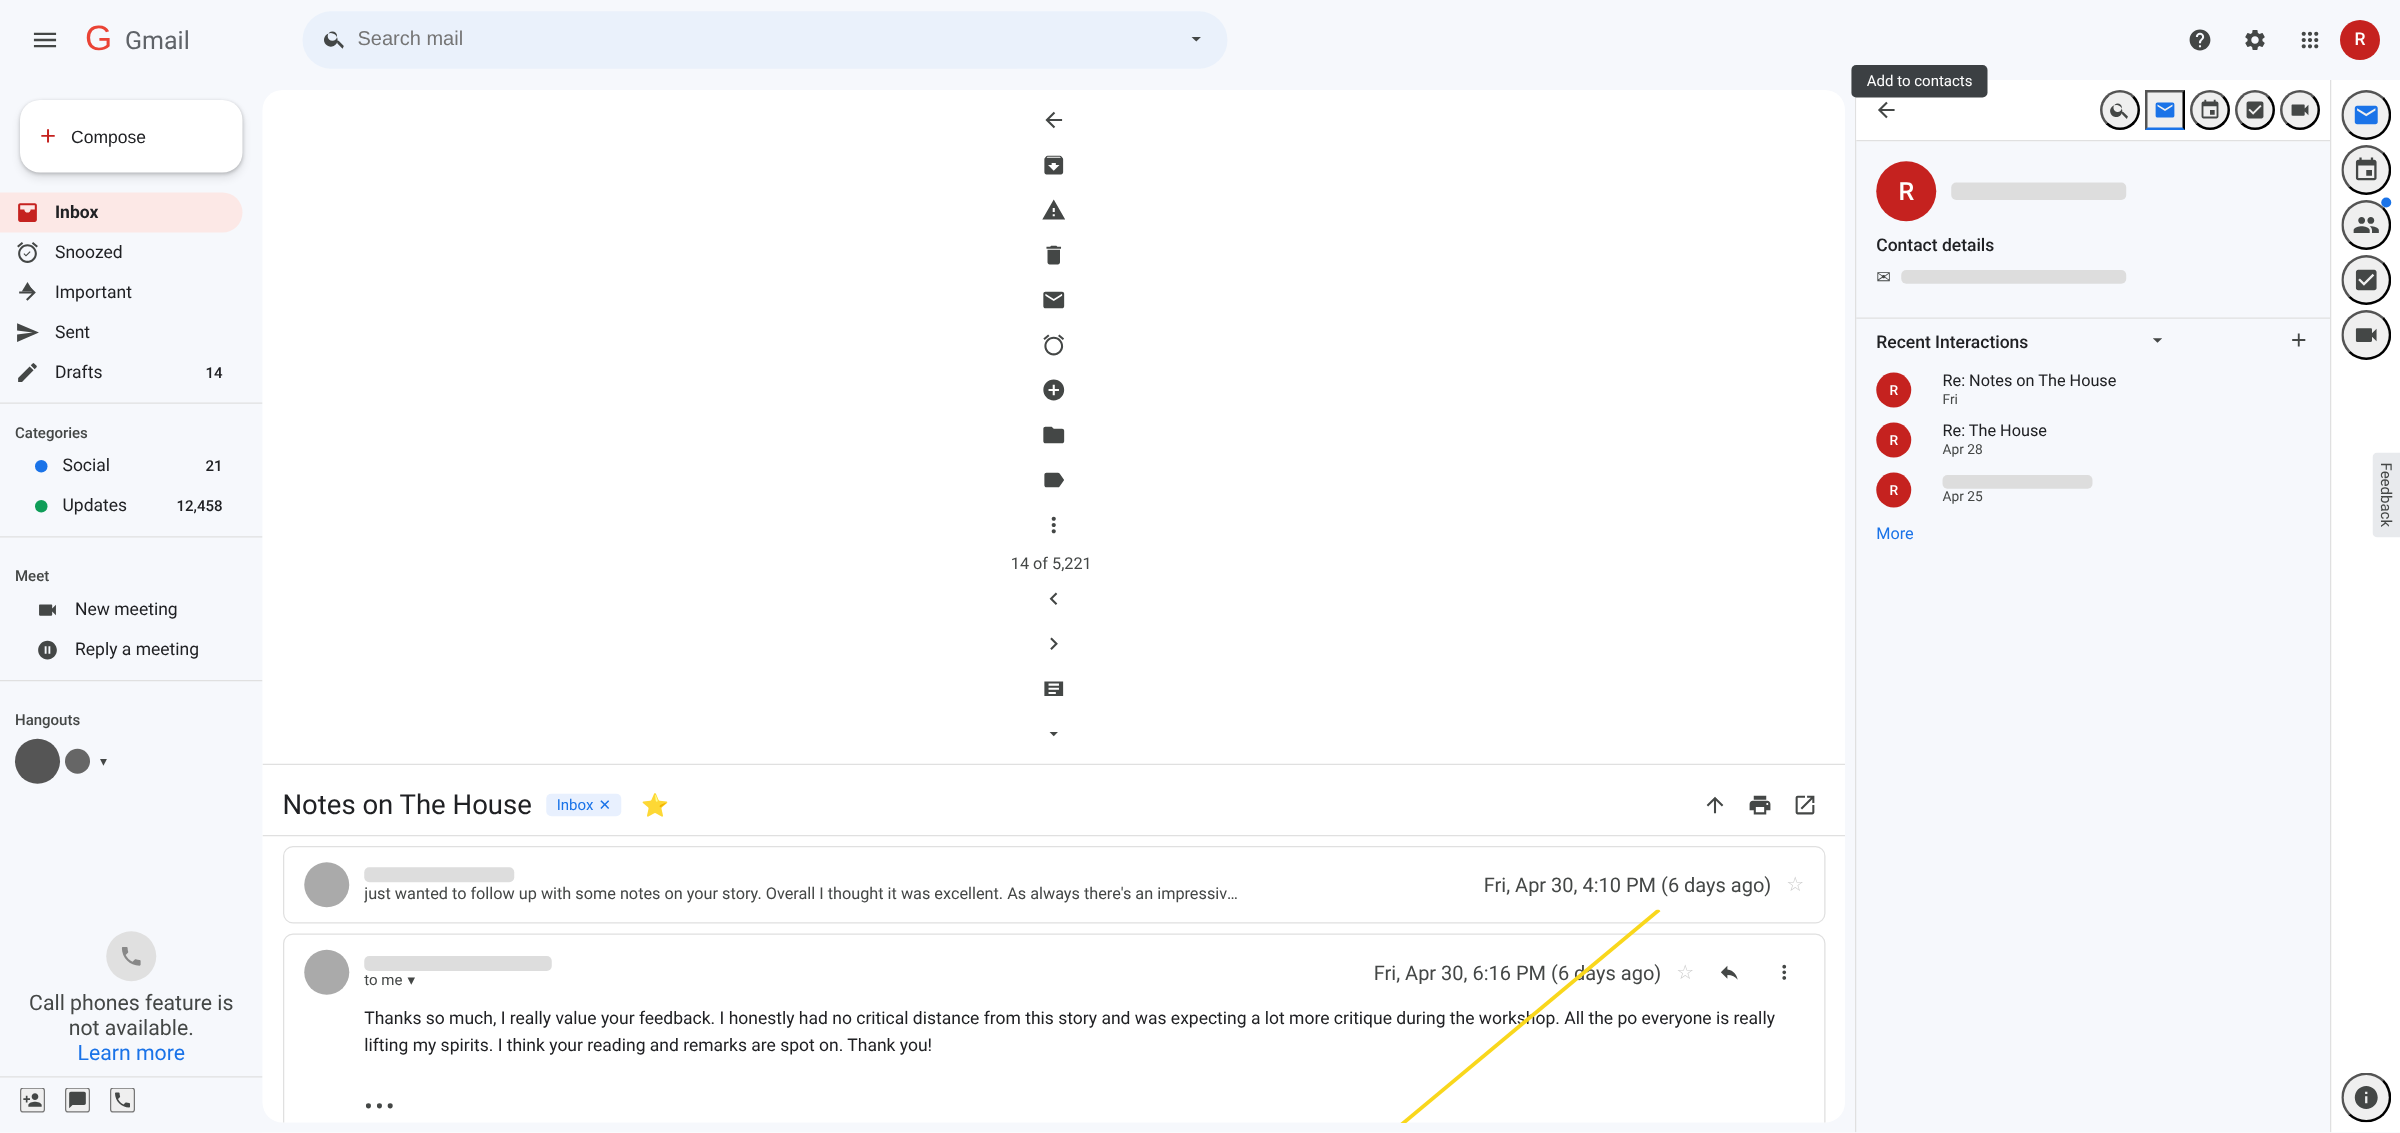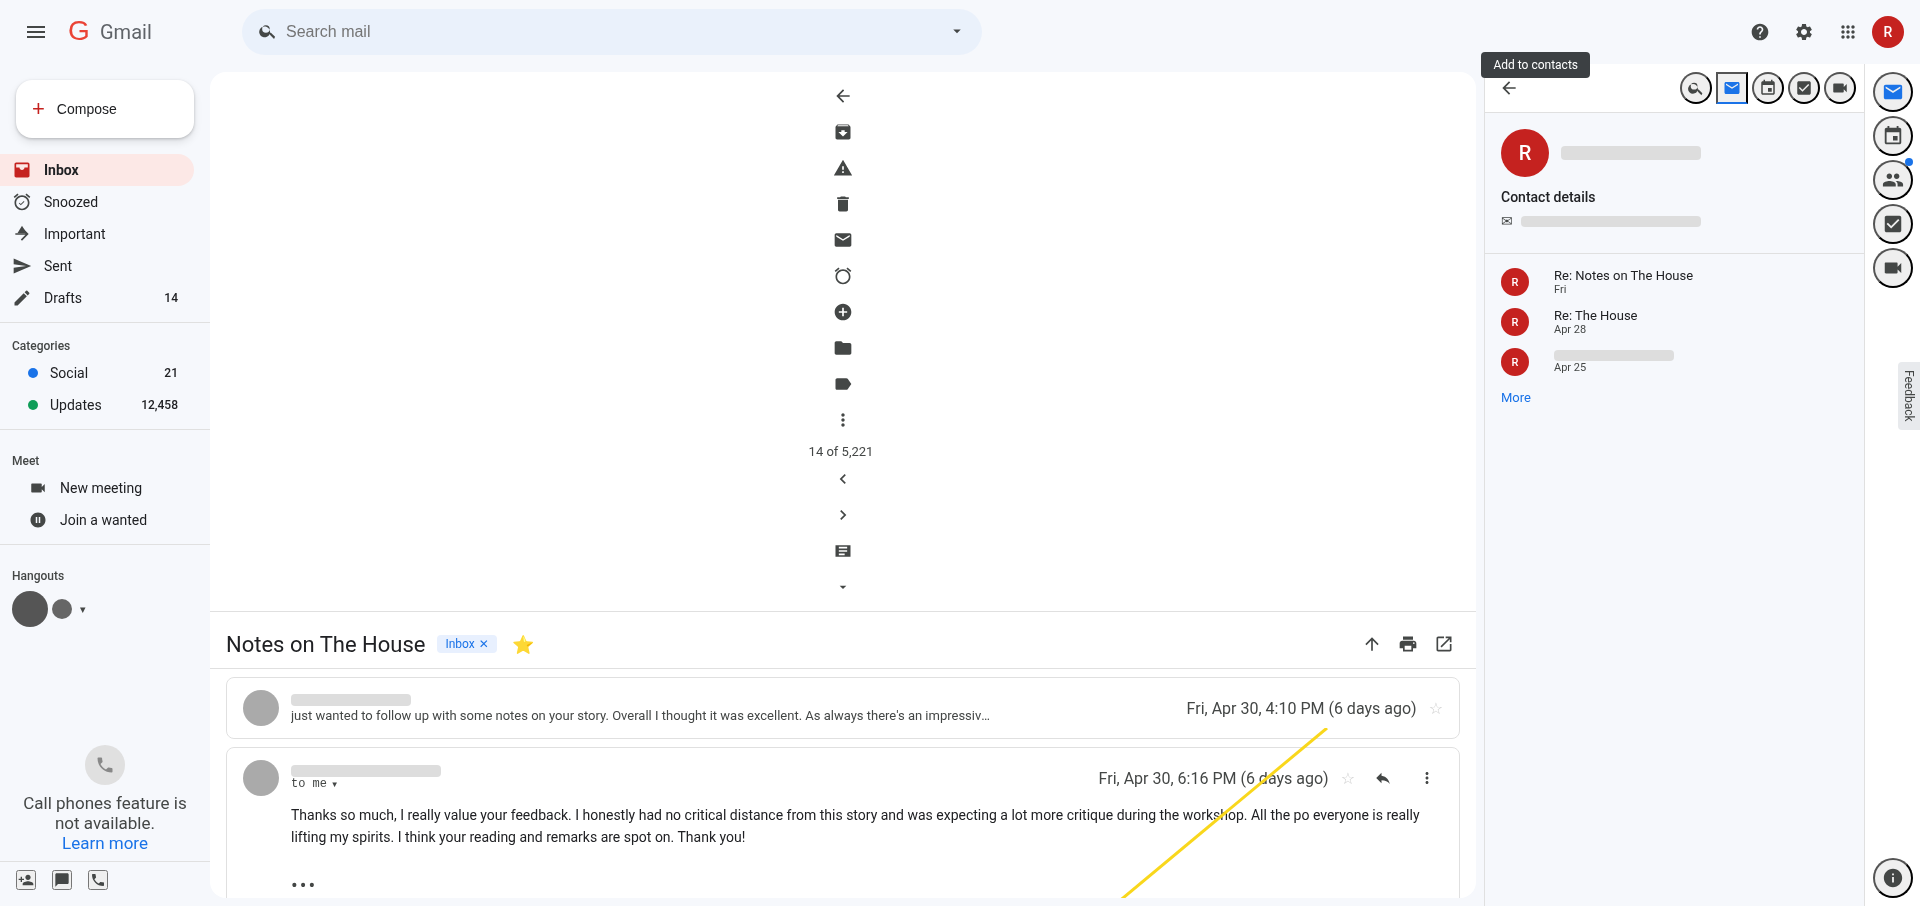--- a/index.html
+++ b/index.html
@@ -48,21 +48,21 @@
     .sender-name-row { display: flex; align-items: center; gap: 8px; }
     .sender-name { font-size: 14px; font-weight: 500; color: #202124; background: #ddd; width: 120px; height: 12px; border-radius: 4px; }
     .email-snippet { font-size: 13px; color: #444746; margin-top: 2px; white-space: nowrap; overflow: hidden; text-overflow: ellipsis; max-width: 700px; }
     .email-time { font-size: 16px; color: #444746; white-space: nowrap; }
     .star-btn { background: none; border: none; cursor: pointer; color: #ccc; font-size: 16px; }
 
     
     .email-card-open { border: 1px solid #e0e0e0; border-radius: 8px; margin: 8px 0; }
     .email-card-open-header { display: flex; align-items: center; padding: 12px 16px 8px 16px; gap: 12px; }
     .sender-name-blurred { background: #ddd; width: 150px; height: 12px; border-radius: 4px; }
-    .to-me { font-size: 12px; color: #444746; display: flex; align-items: center; gap: 4px; cursor: pointer; font-family: Liberation Mono, monospace; }
+    .to-me { font-size: 12px; color: #444746; display: flex; align-items: center; gap: 4px; cursor: pointer; }
     .email-body { padding: 0 16px 16px 64px; font-size: 14px; color: #202124; line-height: 1.6; }
     .email-more { display: flex; align-items: center; gap: 4px; cursor: pointer; padding: 8px 16px 8px 64px; }
     .more-dots { color: #444746; font-size: 20px; letter-spacing: 2px; }
 
     
     .reply-bar { padding: 16px; display: flex; gap: 12px; }
     .reply-btn { display: flex; align-items: center; gap: 6px; padding: 8px 20px; border: 1px solid #dadce0; border-radius: 4px; background: #fff; cursor: pointer; font-size: 14px; color: #444746; font-weight: 500; }
 
     
     .right-panel { width: 380px; background: #f6f8fc; border-left: 1px solid #e0e0e0; display: flex; flex-direction: column; flex-shrink: 0; }
@@ -251,21 +251,21 @@
             </svg>
         </div>
         <span>New meeting</span>
       </div>
       <div class="nav-item nav-indent">
         <div class="nav-icon">
           <svg width="18" height="18" viewBox="0 0 24 24" fill="#444746">
               <path d="M12 2C6.48 2 2 6.48 2 12s4.48 10 10 10 10-4.48 10-10S17.52 2 12 2zm-1 14H9V8h2v8zm4 0h-2V8h2v8z"></path>
             </svg>
         </div>
-        <span>Join a wanted</span>
+        <span>Reply a meeting</span>
       </div>
 
       <div class="divider"></div>
       <div class="nav-section hangouts-section">Hangouts</div>
       <div class="hangouts-contact">
         <div style="display:flex;gap:4px;align-items:center;">
           <div style="width:36px;height:36px;border-radius:50%;background:#555;flex-shrink:0;"></div>
           <div style="width:20px;height:20px;border-radius:50%;background:#666;flex-shrink:0;"></div>
         </div>
         <span style="font-size:11px;color:#444746;">▾</span>
@@ -531,20 +531,33 @@
         <div class="contact-details-title">Contact details</div>
         <div class="contact-email-row">
           <span class="contact-email-icon">✉</span>
           <div class="contact-email-blurred"></div>
         </div>
       </div>
 
       <div class="divider"></div>
 
       <div class="recent-interactions">
+        <div class="ri-header">
+          <span class="ri-title">Recent Interactions</span>
+          <button class="ri-expand">
+            <svg width="18" height="18" viewBox="0 0 24 24" fill="#444746">
+                <path d="M7 10l5 5 5-5H7z"></path>
+              </svg>
+          </button>
+          <button class="ri-expand">
+            <svg width="18" height="18" viewBox="0 0 24 24" fill="#444746">
+                <path d="M19 13h-6v6h-2v-6H5v-2h6V5h2v6h6v2z"></path>
+              </svg>
+          </button>
+        </div>
 
         
         <div class="ri-item">
           <div class="ri-avatar">R</div>
           <div class="ri-content">
             <div class="ri-subject">Re: Notes on The House</div>
             <div class="ri-date">Fri</div>
           </div>
         </div>
 

